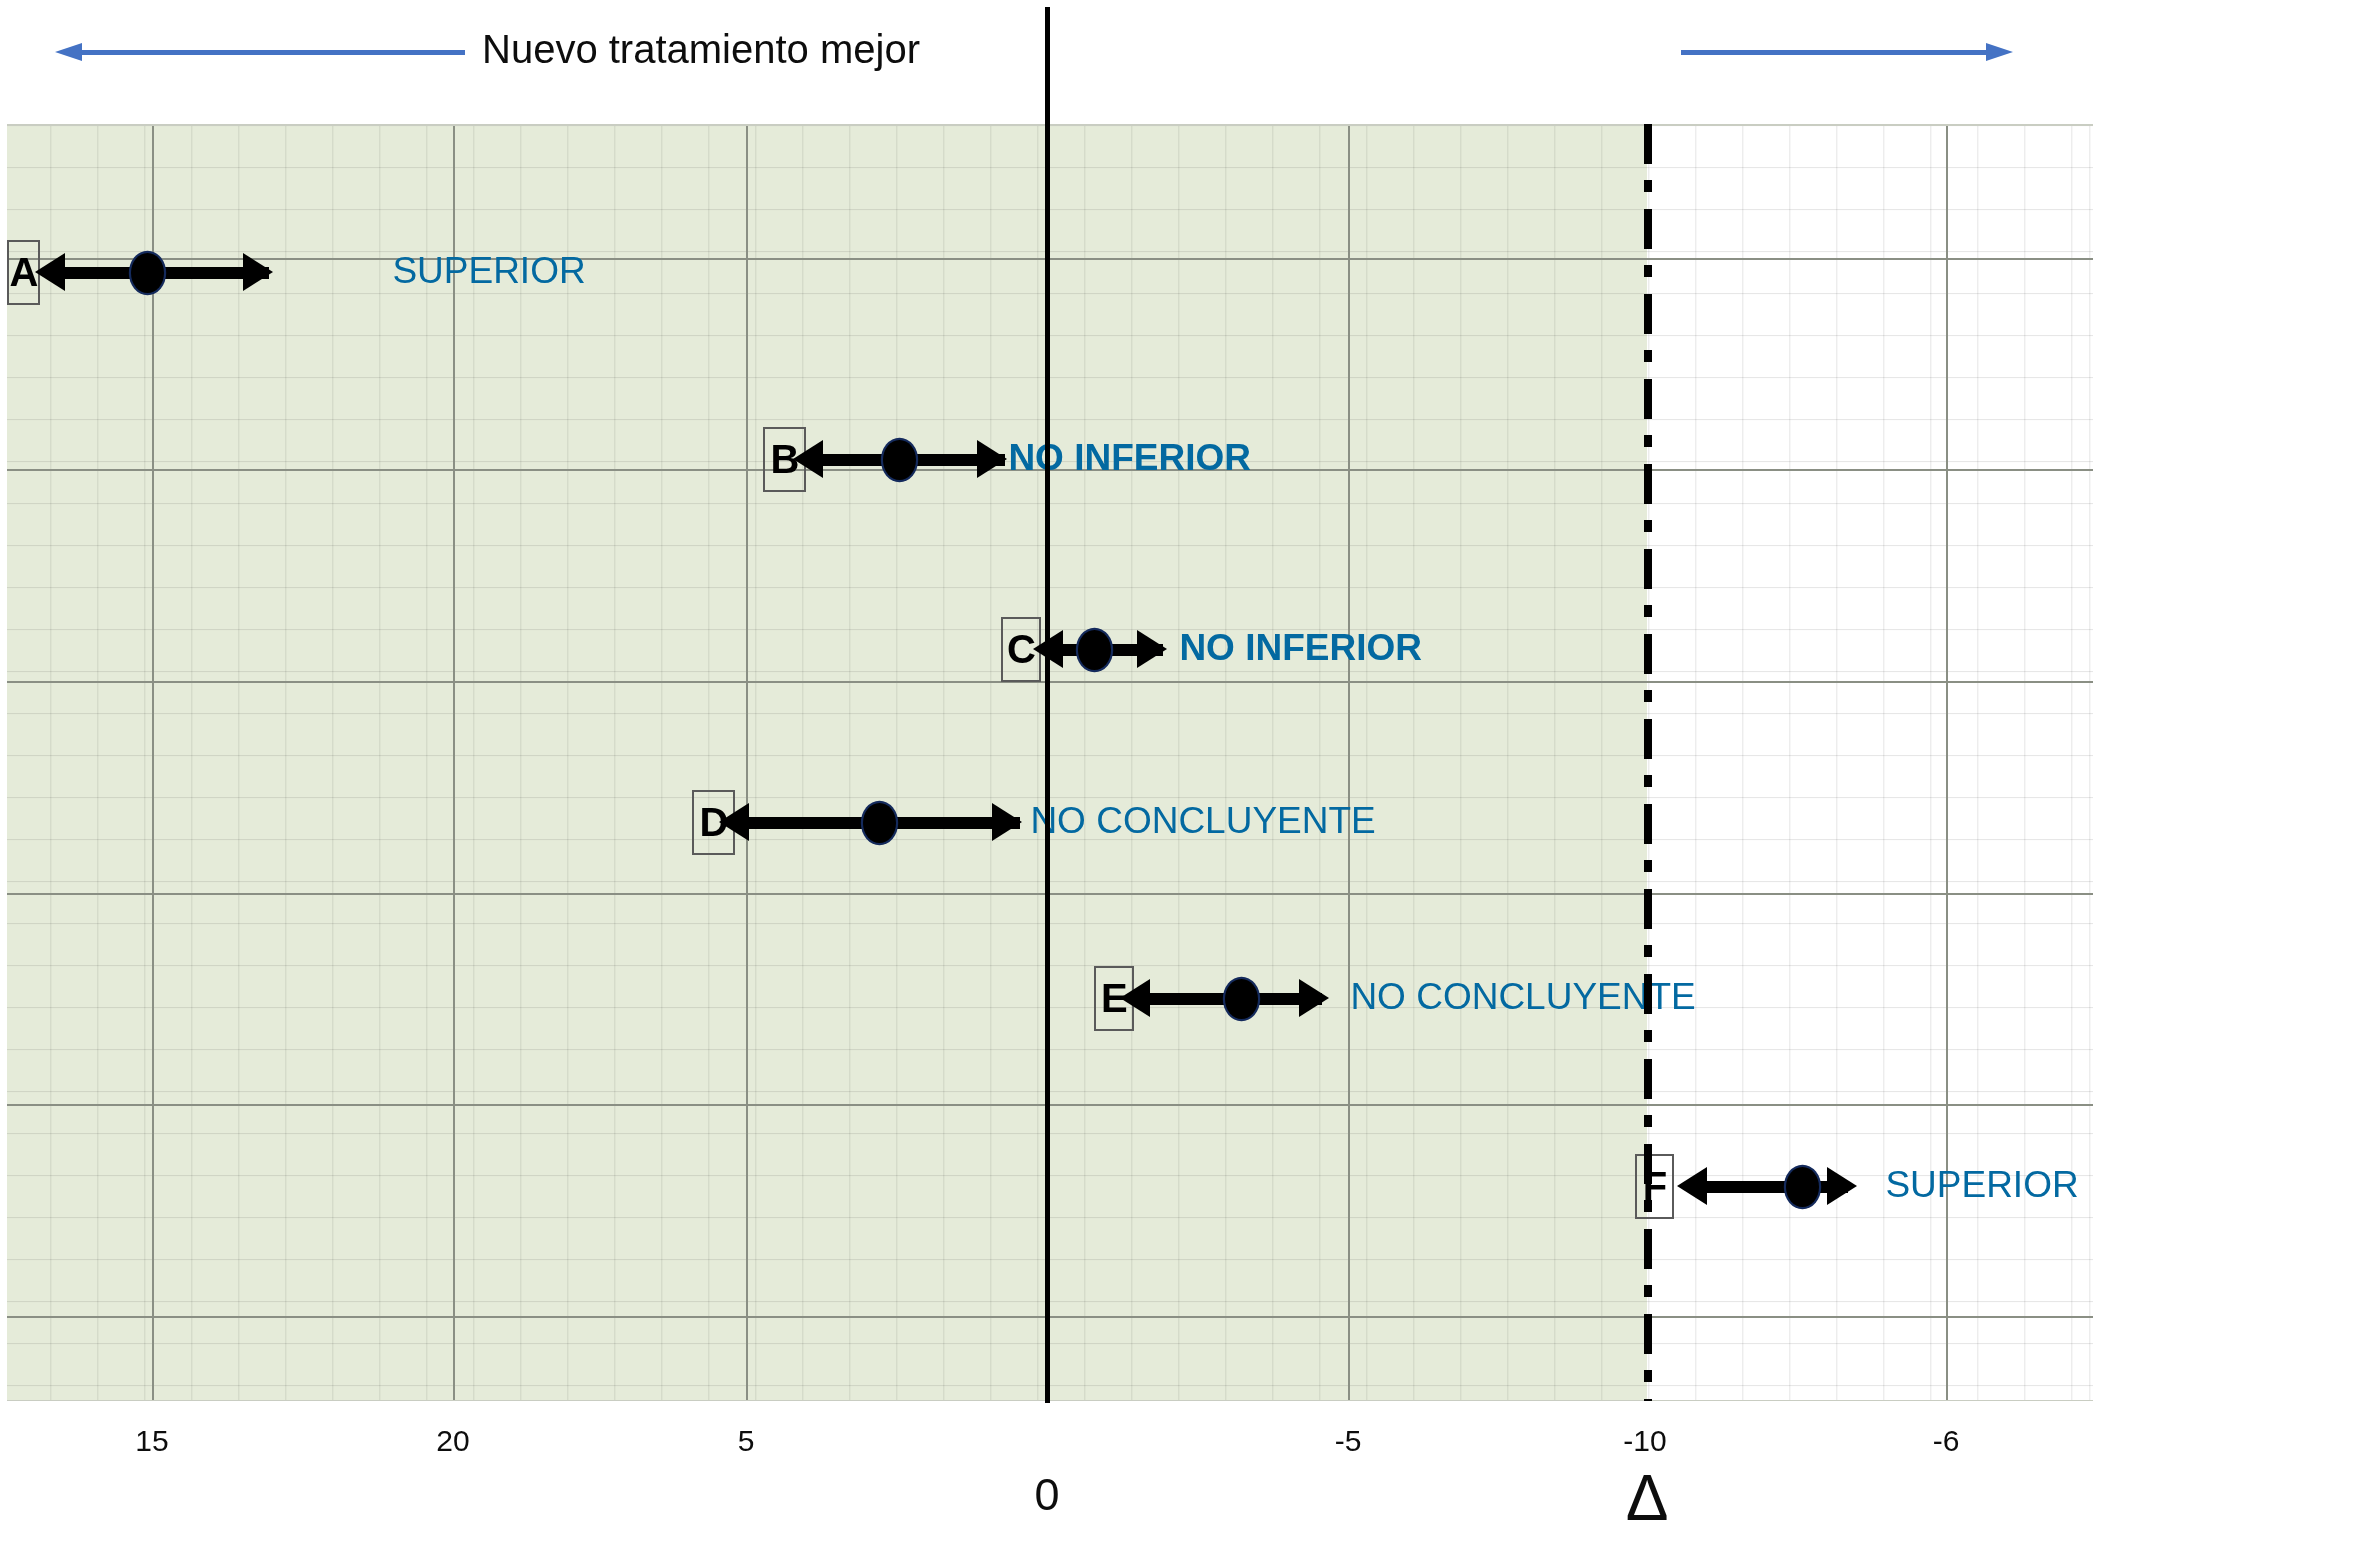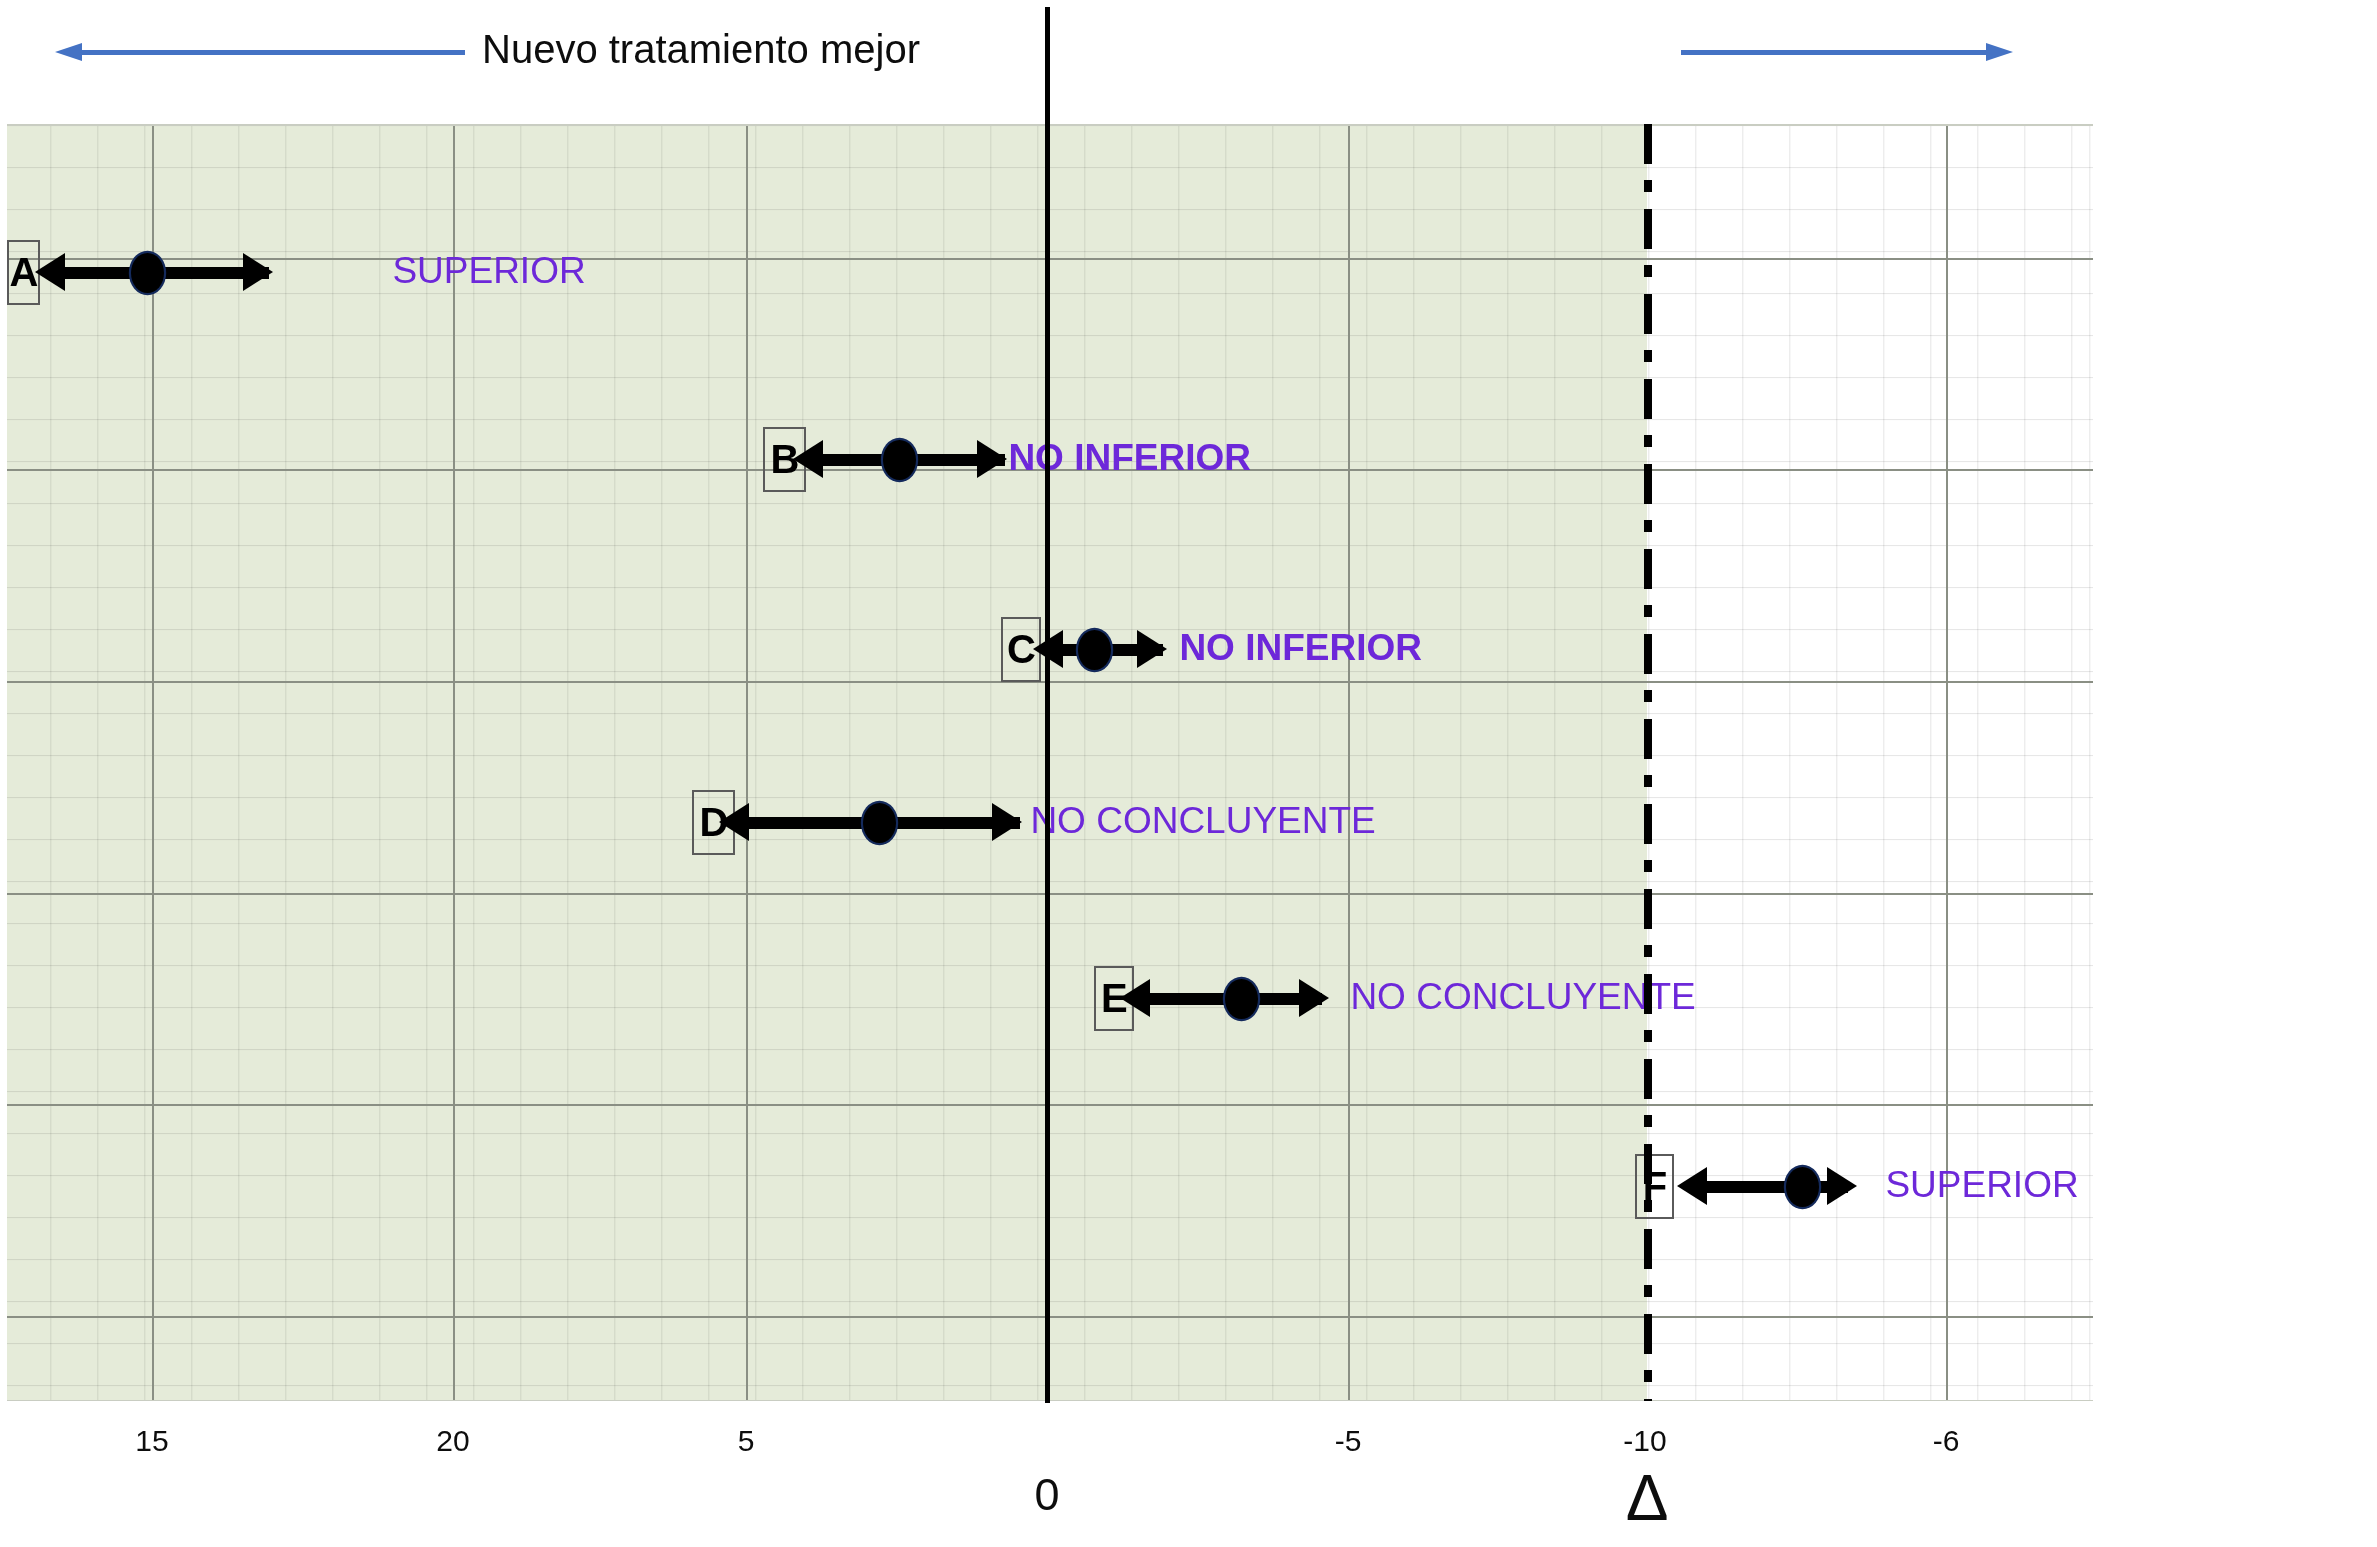--- a/index.html
+++ b/index.html
@@ -45,21 +45,21 @@
 
   
   .row{position:absolute;height:89px;}
   .ci-shaft{position:absolute;top:39px;height:12px;background:#000;}
   .ci-head{position:absolute;top:25px;width:0;height:0;border-top:19.3px solid transparent;border-bottom:19.3px solid transparent;}
   .ci-head.left{border-right:30px solid #000;}
   .ci-head.right{border-left:30px solid #000;}
   .ci-dot{position:absolute;top:24.5px;width:33px;height:40px;border-radius:50%;background:#000;box-shadow:0 0 0 2.2px #142a5c;}
   .row-box{position:absolute;top:12px;height:65px;background:transparent;border:2.2px solid #5a5a5a;box-sizing:border-box;
     display:flex;align-items:center;justify-content:center;font-size:40px;font-weight:bold;color:#000;}
-  .row-verdict{position:absolute;top:22px;font-size:37px;color:#6d28d9;white-space:nowrap;}
+  .row-verdict{position:absolute;top:22px;font-size:37px;color:#0369a1;white-space:nowrap;}
   .row-verdict.bold{font-weight:bold;}
 
   
   #axis{position:absolute;left:0;top:1402px;width:2377px;height:146px;}
   .tick-label{position:absolute;top:22px;font-size:30px;color:#0d0d0d;transform:translateX(-50%);white-space:nowrap;}
   .axis-special{position:absolute;top:67px;font-size:45px;color:#0d0d0d;transform:translateX(-50%);white-space:nowrap;}
   #delta-glyph{position:absolute;top:64px;font-size:64px;line-height:1;color:#0d0d0d;transform:translateX(-50%);}
 </style>
 </head>
 <body>

